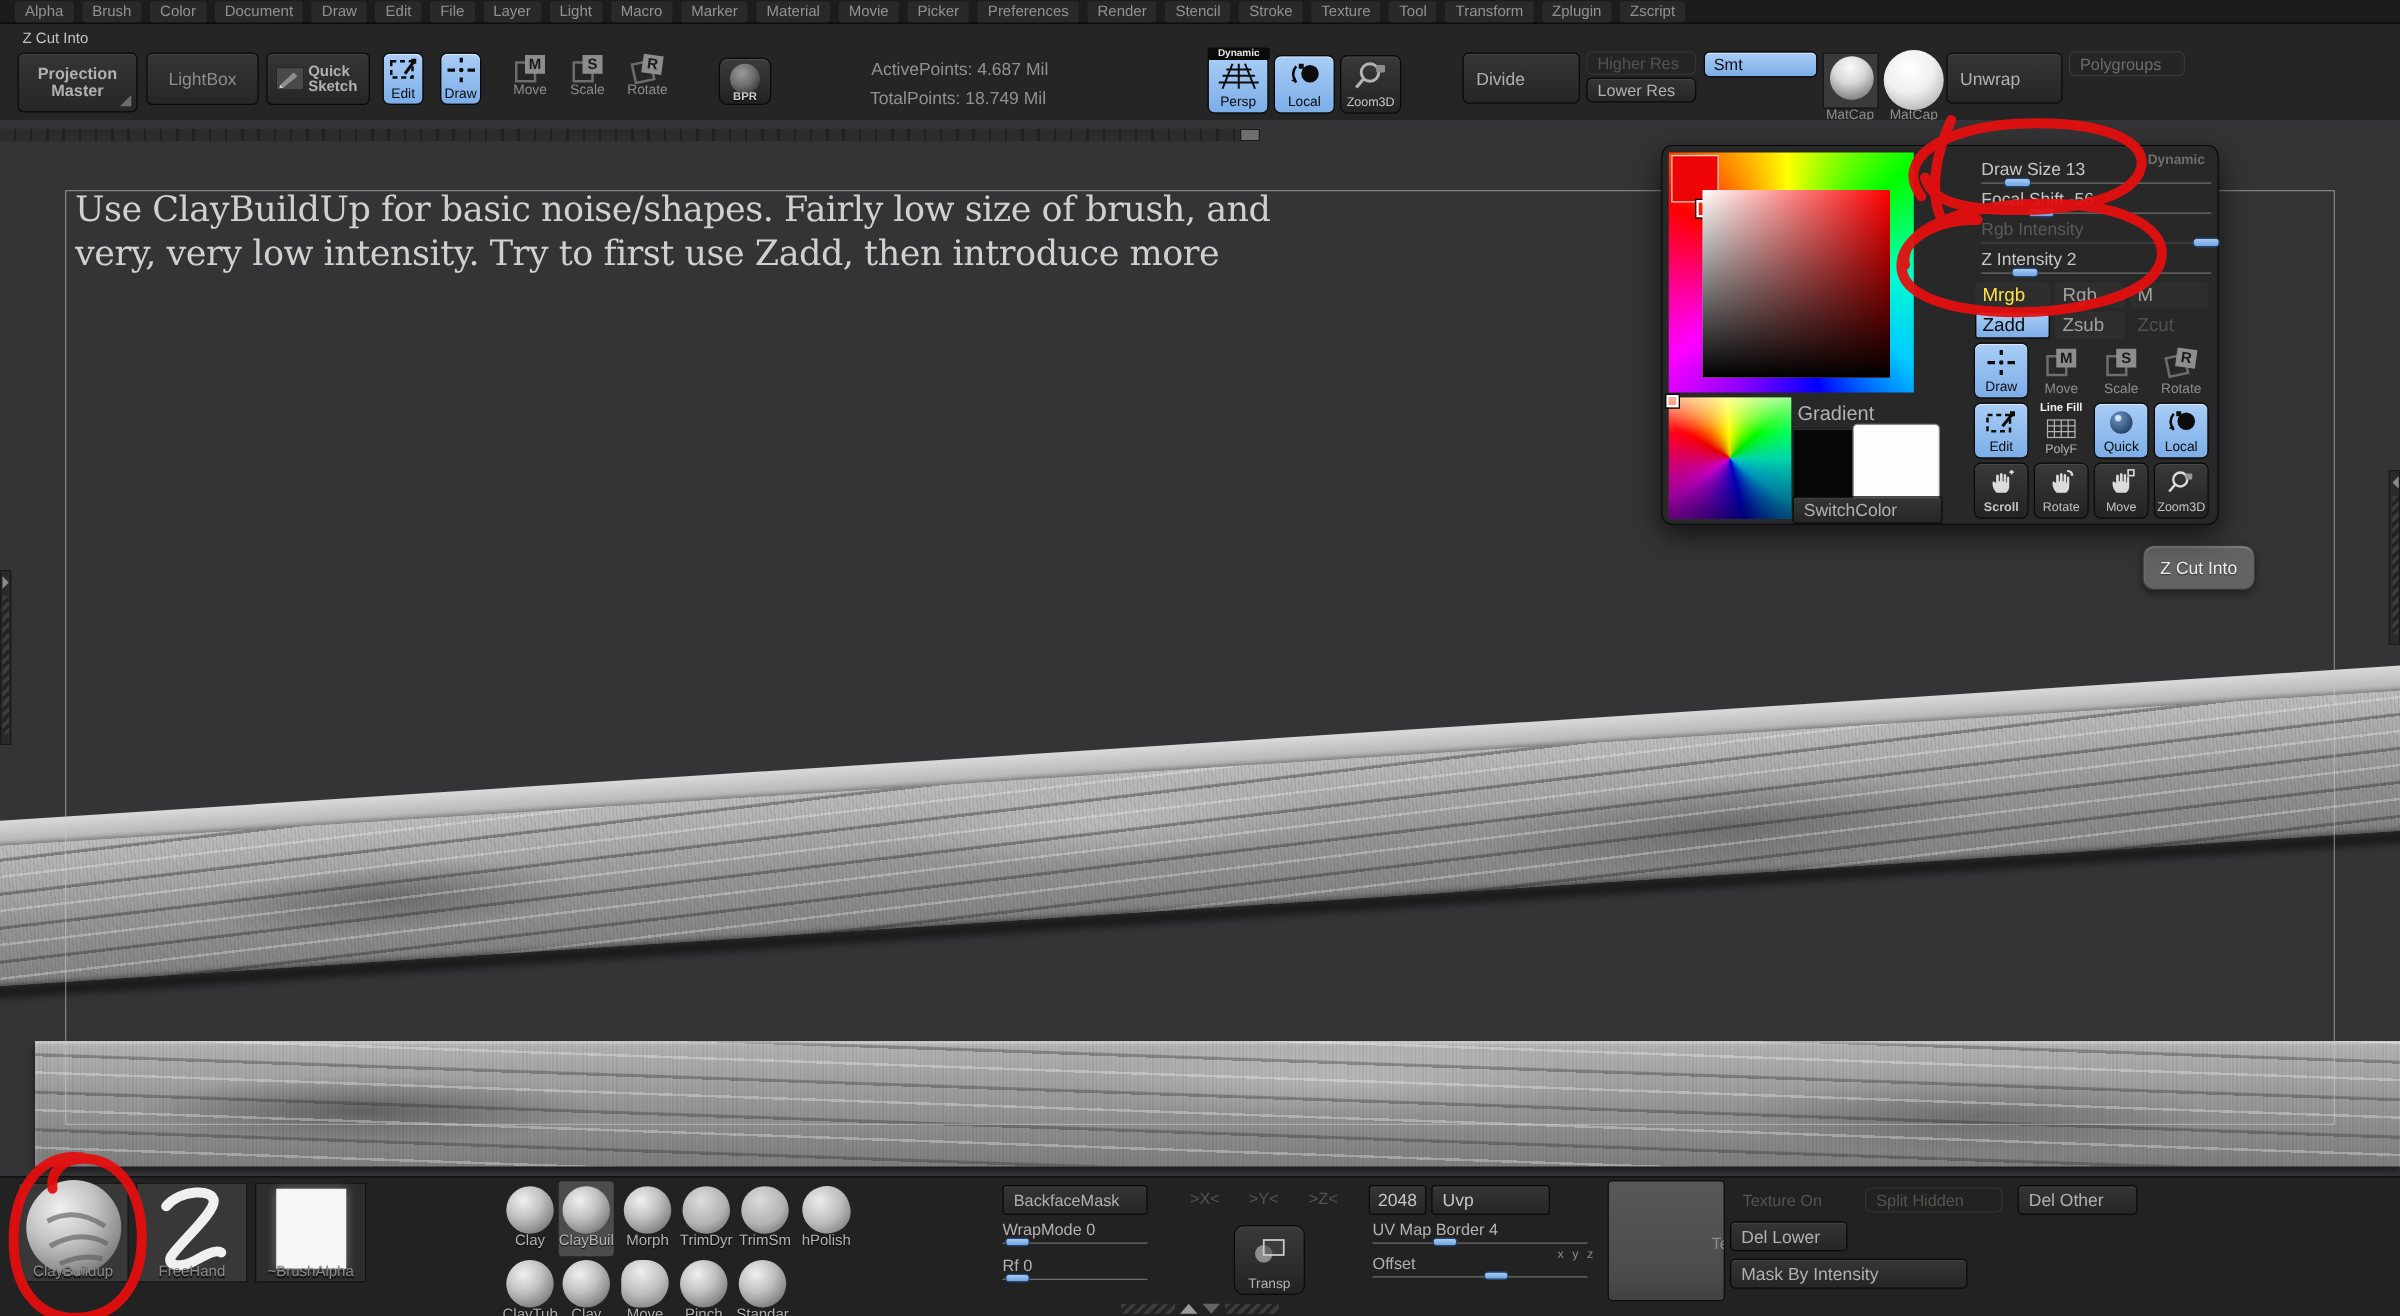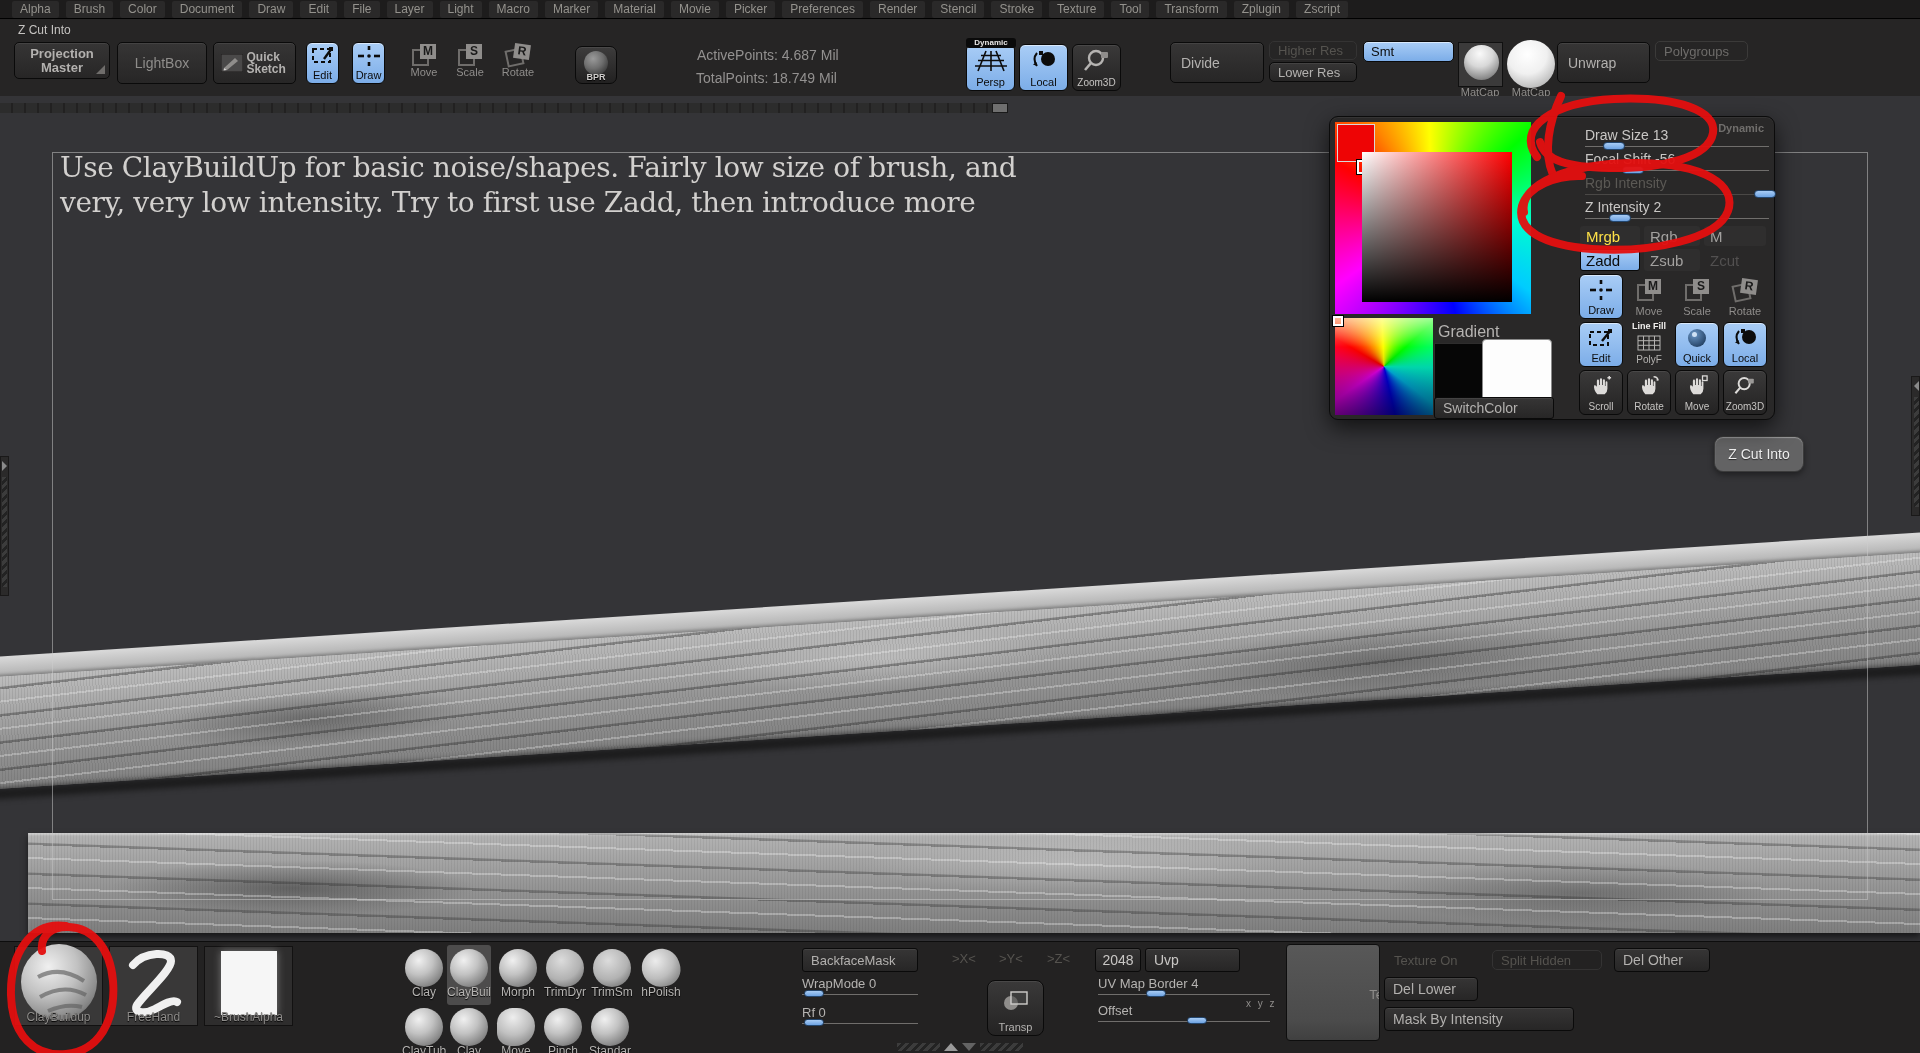--- a/index.html
+++ b/index.html
@@ -109,21 +109,21 @@
     <span class="menu-item">Texture</span>
     <span class="menu-item">Tool</span>
     <span class="menu-item">Transform</span>
     <span class="menu-item">Zplugin</span>
     <span class="menu-item">Zscript</span>
   </div>
 
   <div id="topchrome"></div>
   <div class="lbl" style="left:18px; top:23px; font-size:12px; color:#c5c3c1;">Z Cut Into</div>
 
-  <div class="btn" style="left:14px; top:42px; width:96px; height:37px; font-weight:bold; font-size:13px; line-height:14px; text-align:center;">
+  <div class="btn" style="left:14px; top:42px; width:96px; height:48px; font-weight:bold; font-size:13px; line-height:14px; text-align:center;">
     <span style="width:78px;">Projection Master</span>
     <span style="position:absolute; right:4px; bottom:4px; width:0; height:0; border-left:9px solid transparent; border-bottom:9px solid #6f6d6b;"></span>
   </div>
   <div class="btn" style="left:117px; top:42px; width:90px; height:42px; color:#8f8d8b; font-size:14px;">
     <span>LightBox</span>
   </div>
   <div class="btn" style="left:213px; top:42px; width:83px; height:42px; font-weight:bold; font-size:12px; gap:4px;">
     <svg width="22" height="18" viewBox="0 0 22 18">
       <rect x="0" y="0" width="22" height="18" fill="#4a4949" stroke="#1c1b1b"></rect>
       <path d="M3 14 L14 4 L17 7 L6 16 Z" fill="#8f8d8b"></path>
@@ -461,21 +461,21 @@
         <svg width="28" height="20" viewBox="0 0 28 20">
           <circle cx="18" cy="9" r="7" fill="#0c0c0c"></circle>
           <path d="M8 3 Q3 9 8 16" fill="none" stroke="#0c0c0c" stroke-width="2"></path>
           <path d="M8 16 L4 14.5 L7.5 12 Z" fill="#0c0c0c"></path>
             <rect x="10" y="1" width="4" height="4" fill="#0c0c0c"></rect>
         </svg>
         </span>
       <span style="font-size:11px;">Local</span>
     </div>
 
-    <div class="sqbtn" style="left:249px; top:253px; width:44px; height:45px;">
+    <div class="sqbtn" style="left:249px; top:253px; width:44px; height:45px;font-weight:bold;">
       <span class="ic">
         <svg width="22" height="22" viewBox="0 0 24 24">
           <path d="M8 21 C5 18 4 14 4.5 11.5 C5.5 10.5 7 11.5 7.5 13 L7.5 6.5 Q7.5 5 8.7 5 Q9.9 5 9.9 6.5 L9.9 11 L10.8 11 L10.8 5 Q10.8 3.6 12 3.6 Q13.2 3.6 13.2 5 L13.2 11 L14.1 11 L14.1 5.8 Q14.1 4.5 15.2 4.5 Q16.3 4.5 16.3 5.8 L16.3 12 L17 12 L17 8 Q17 6.8 18 6.8 Q19 6.8 19 8 L19 15 Q19 19 16 21 Z" fill="#dddbd9"></path>
           <path d="M19 3 h4 M21 1 v4" stroke="#dddbd9" stroke-width="1.6"></path>
         </svg>
         </span>
       <span style="font-size:10px;">Scroll</span>
     </div>
     <div class="sqbtn" style="left:297px; top:253px; width:44px; height:45px;">
       <span class="ic">

